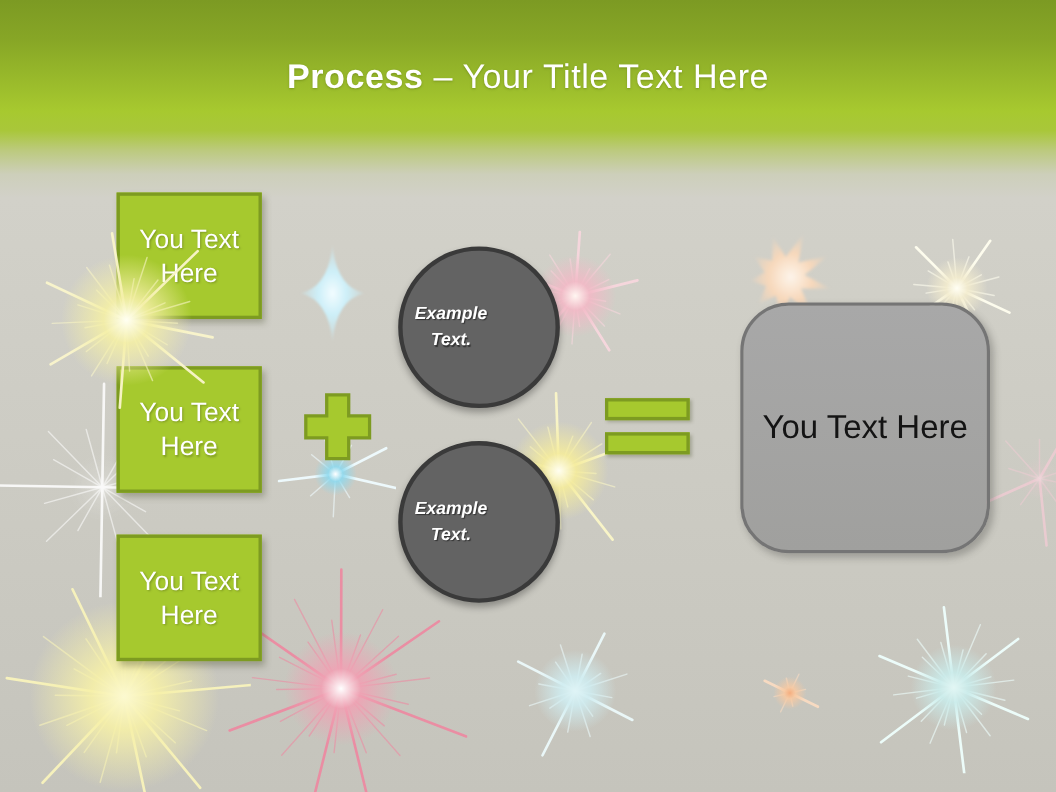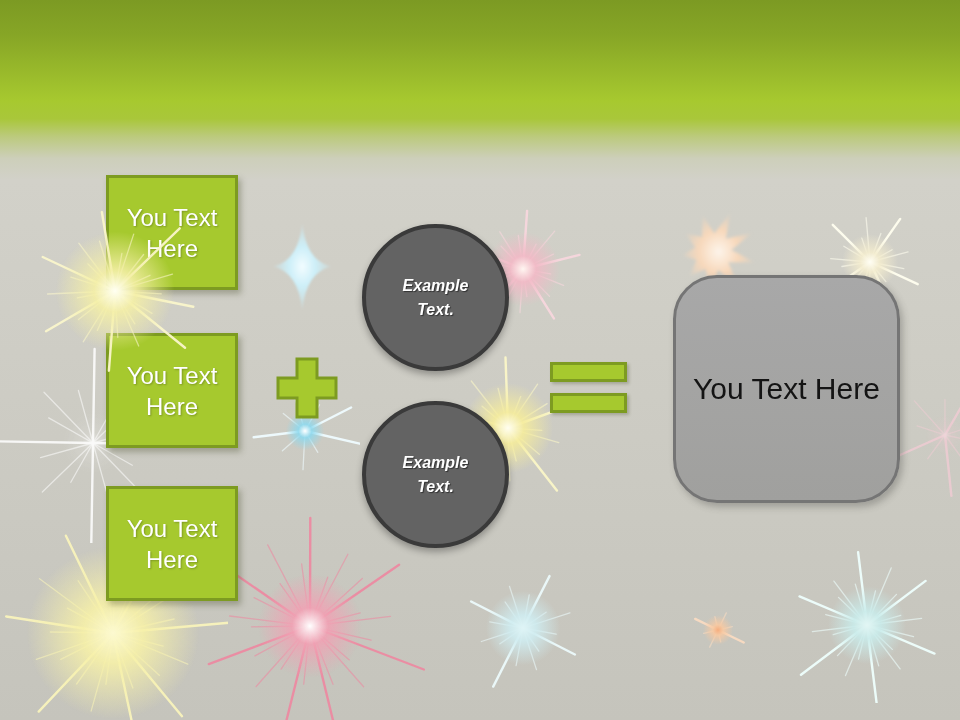--- a/index.html
+++ b/index.html
@@ -32,21 +32,21 @@
     color:#ffffff;font-size:24px;line-height:31px;
     text-shadow:1px 1px 2px rgba(0,0,0,.25);
   }
   #box1{top:175px;} #box2{top:333px;} #box3{top:486px;}
   .green-box .lbl{width:110px;}
 
   .circle{
     position:absolute;left:362px;width:147px;height:147px;box-sizing:border-box;
     background:#636363;border:4px solid #3a3a3a;border-radius:50%;
     box-shadow:0 4px 7px rgba(0,0,0,.3);
-    display:flex;align-items:center;justify-content:center;text-align:center;
+    display:flex;align-items:center;justify-content:flex-start;text-align:center;
     color:#ffffff;font-size:16px;font-weight:bold;font-style:italic;line-height:24px;
     text-shadow:1px 1px 1px rgba(0,0,0,.5);
   }
   #circle1{top:224px;} #circle2{top:401px;}
   .circle .lbl{width:88px;}
 
   .plus-wrap{position:absolute;left:276px;top:357px;width:62px;height:62px;}
   .equals-wrap{position:absolute;left:550px;top:362px;width:77px;height:50px;}
   .eq-bar{
     position:absolute;left:0;width:77px;height:20px;box-sizing:border-box;
@@ -451,20 +451,23 @@
           <line x1="0" y1="0" x2="20.8" y2="28.7" stroke="#f6ccd6" stroke-width="1.3" stroke-linecap="round" opacity="0.6"></line>
           <line x1="0" y1="0" x2="6.4" y2="60.8" stroke="#f6ccd6" stroke-width="2.4" stroke-linecap="round" opacity="0.95"></line>
           <line x1="0" y1="0" x2="-17.2" y2="23.7" stroke="#f6ccd6" stroke-width="1.3" stroke-linecap="round" opacity="0.6"></line>
         </g>
         <circle cx="0" cy="0" r="19.5" fill="url(#sg13)"></circle>
       </svg>
     </div>
 
   <div class="shapes">
 
+    <div class="title">
+      <span class="bold">Process</span><span> – Your Title Text Here</span>
+    </div>
 
     <div class="green-box" id="box1">
       <div class="lbl">You Text Here</div>
     </div>
     <div class="green-box" id="box2">
       <div class="lbl">You Text Here</div>
     </div>
     <div class="green-box" id="box3">
       <div class="lbl">You Text Here</div>
     </div>

